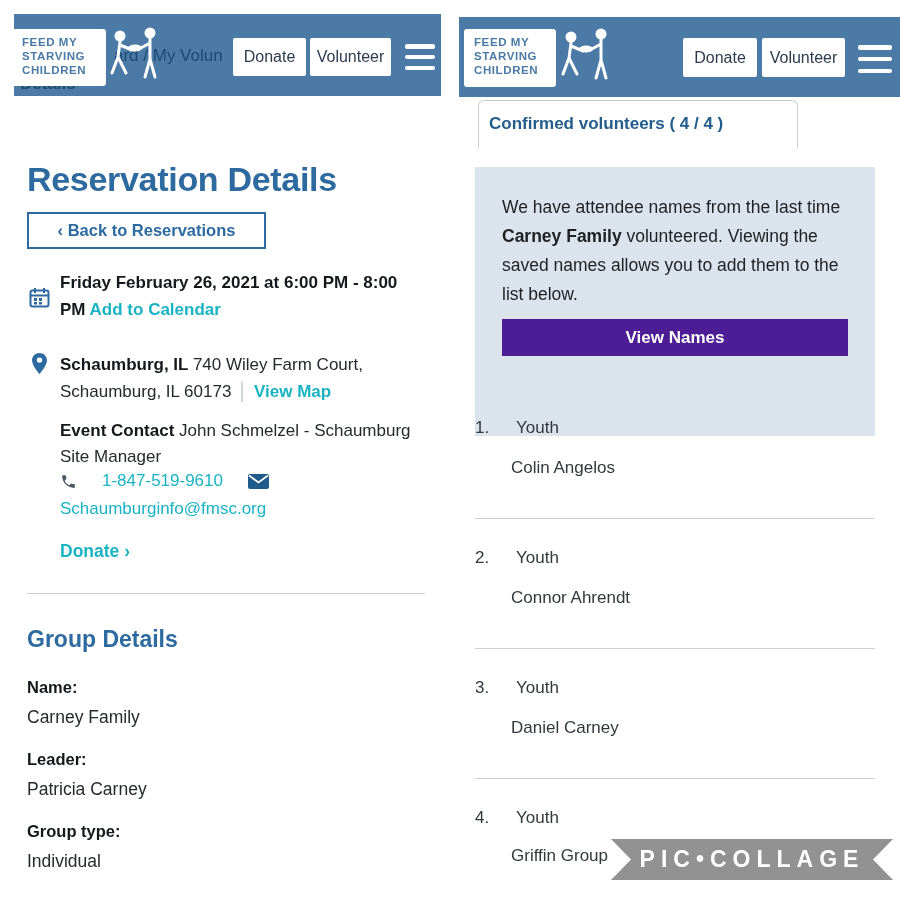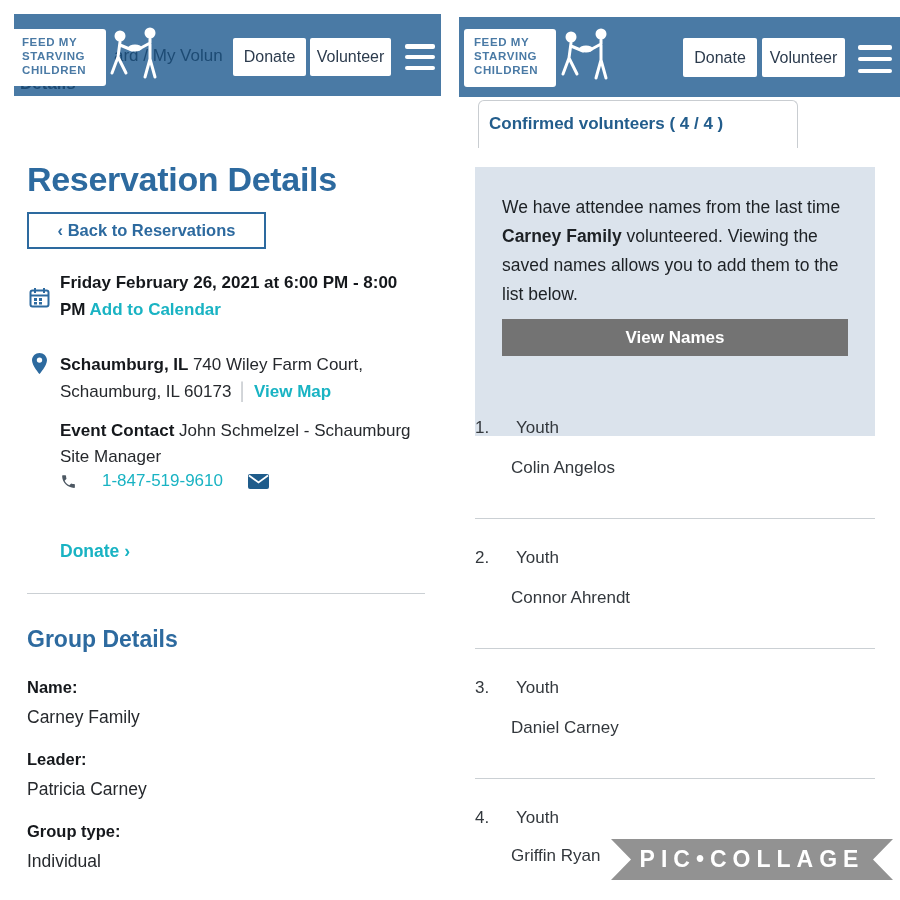--- a/index.html
+++ b/index.html
@@ -70,21 +70,21 @@
   
   .tab {
     position:absolute; left:19px; top:83px; width:320px; height:48px;
     background:#fff; border:1px solid #c9cdd1; border-bottom:none; border-radius:6px 6px 0 0;
     font-size:17px; font-weight:bold; color:#235d8c; line-height:46px; padding-left:10px; cursor:pointer;
   }
   .notice { position:absolute; left:16px; top:150px; width:400px; height:269px; background:#dbe3ec; }
   .notice-text { position:absolute; left:27px; top:26px; width:350px; font-size:17.5px; line-height:29px; color:#1d2125; }
   .view-names {
     position:absolute; left:27px; top:152px; width:346px; height:37px;
-    background:#737373; border:none; color:#fff; font-family:"Liberation Sans", sans-serif;
+    background:#4c1d95; border:none; color:#fff; font-family:"Liberation Sans", sans-serif;
     font-size:17px; font-weight:bold; cursor:pointer;
   }
   .v-num  { position:absolute; left:16px; font-size:17px; color:#33383d; }
   .v-type { position:absolute; left:57px; font-size:17px; color:#33383d; }
   .v-name { position:absolute; left:52px; font-size:17px; color:#33383d; }
   .v-hr { left:16px; width:400px; }
 
   
   .ribbon {
     position:absolute; left:611px; top:839px; width:282px; height:41px; z-index:9;
@@ -149,20 +149,21 @@
     <div class="phone-row">
       <svg width="17" height="17" viewBox="0 0 24 24">
           <path d="M6.6 10.8c1.4 2.8 3.8 5.1 6.6 6.6l2.2-2.2c.3-.3.7-.4 1-.2 1.1.4 2.4.6 3.6.6.6 0 1 .4 1 1V20c0 .6-.4 1-1 1C10.6 21 3 13.4 3 4c0-.6.4-1 1-1h3.5c.6 0 1 .4 1 1 0 1.3.2 2.5.6 3.6.1.3 0 .7-.2 1l-2.3 2.2z" fill="#4d5863"></path>
         </svg>
       <a class="lnk">1-847-519-9610</a>
       <svg width="21" height="15" viewBox="0 0 21 15">
           <rect width="21" height="15" rx="2" fill="#1f5c8b"></rect>
           <path d="M1 1.5 L10.5 8.5 L20 1.5" fill="none" stroke="#fff" stroke-width="1.8"></path>
         </svg>
     </div>
+    <div class="email-row"><a class="lnk">Schaumburginfo@fmsc.org</a></div>
 
     <a class="donate-link">Donate ›</a>
 
     <div class="hr hr-left"></div>
     <h2 class="section-h">Group Details</h2>
 
     <div class="fld-l" style="top:664px;">Name:</div>
     <div class="fld-v" style="top:693px;">Carney Family</div>
     <div class="fld-l" style="top:736px;">Leader:</div>
     <div class="fld-v" style="top:765px;">Patricia Carney</div>
@@ -210,17 +211,17 @@
     <div class="v-name" style="top:571px;">Connor Ahrendt</div>
     <div class="hr v-hr" style="top:631px;"></div>
 
     <div class="v-num" style="top:661px;">3.</div>
     <div class="v-type" style="top:661px;">Youth</div>
     <div class="v-name" style="top:701px;">Daniel Carney</div>
     <div class="hr v-hr" style="top:761px;"></div>
 
     <div class="v-num" style="top:791px;">4.</div>
     <div class="v-type" style="top:791px;">Youth</div>
-    <div class="v-name" style="top:829px;">Griffin Ryan</div>
+    <div class="v-name" style="top:829px;">Griffin Group</div>
   </section>
 
   <div class="ribbon">PIC•COLLAGE</div>
 </div>
 
 </body></html>

